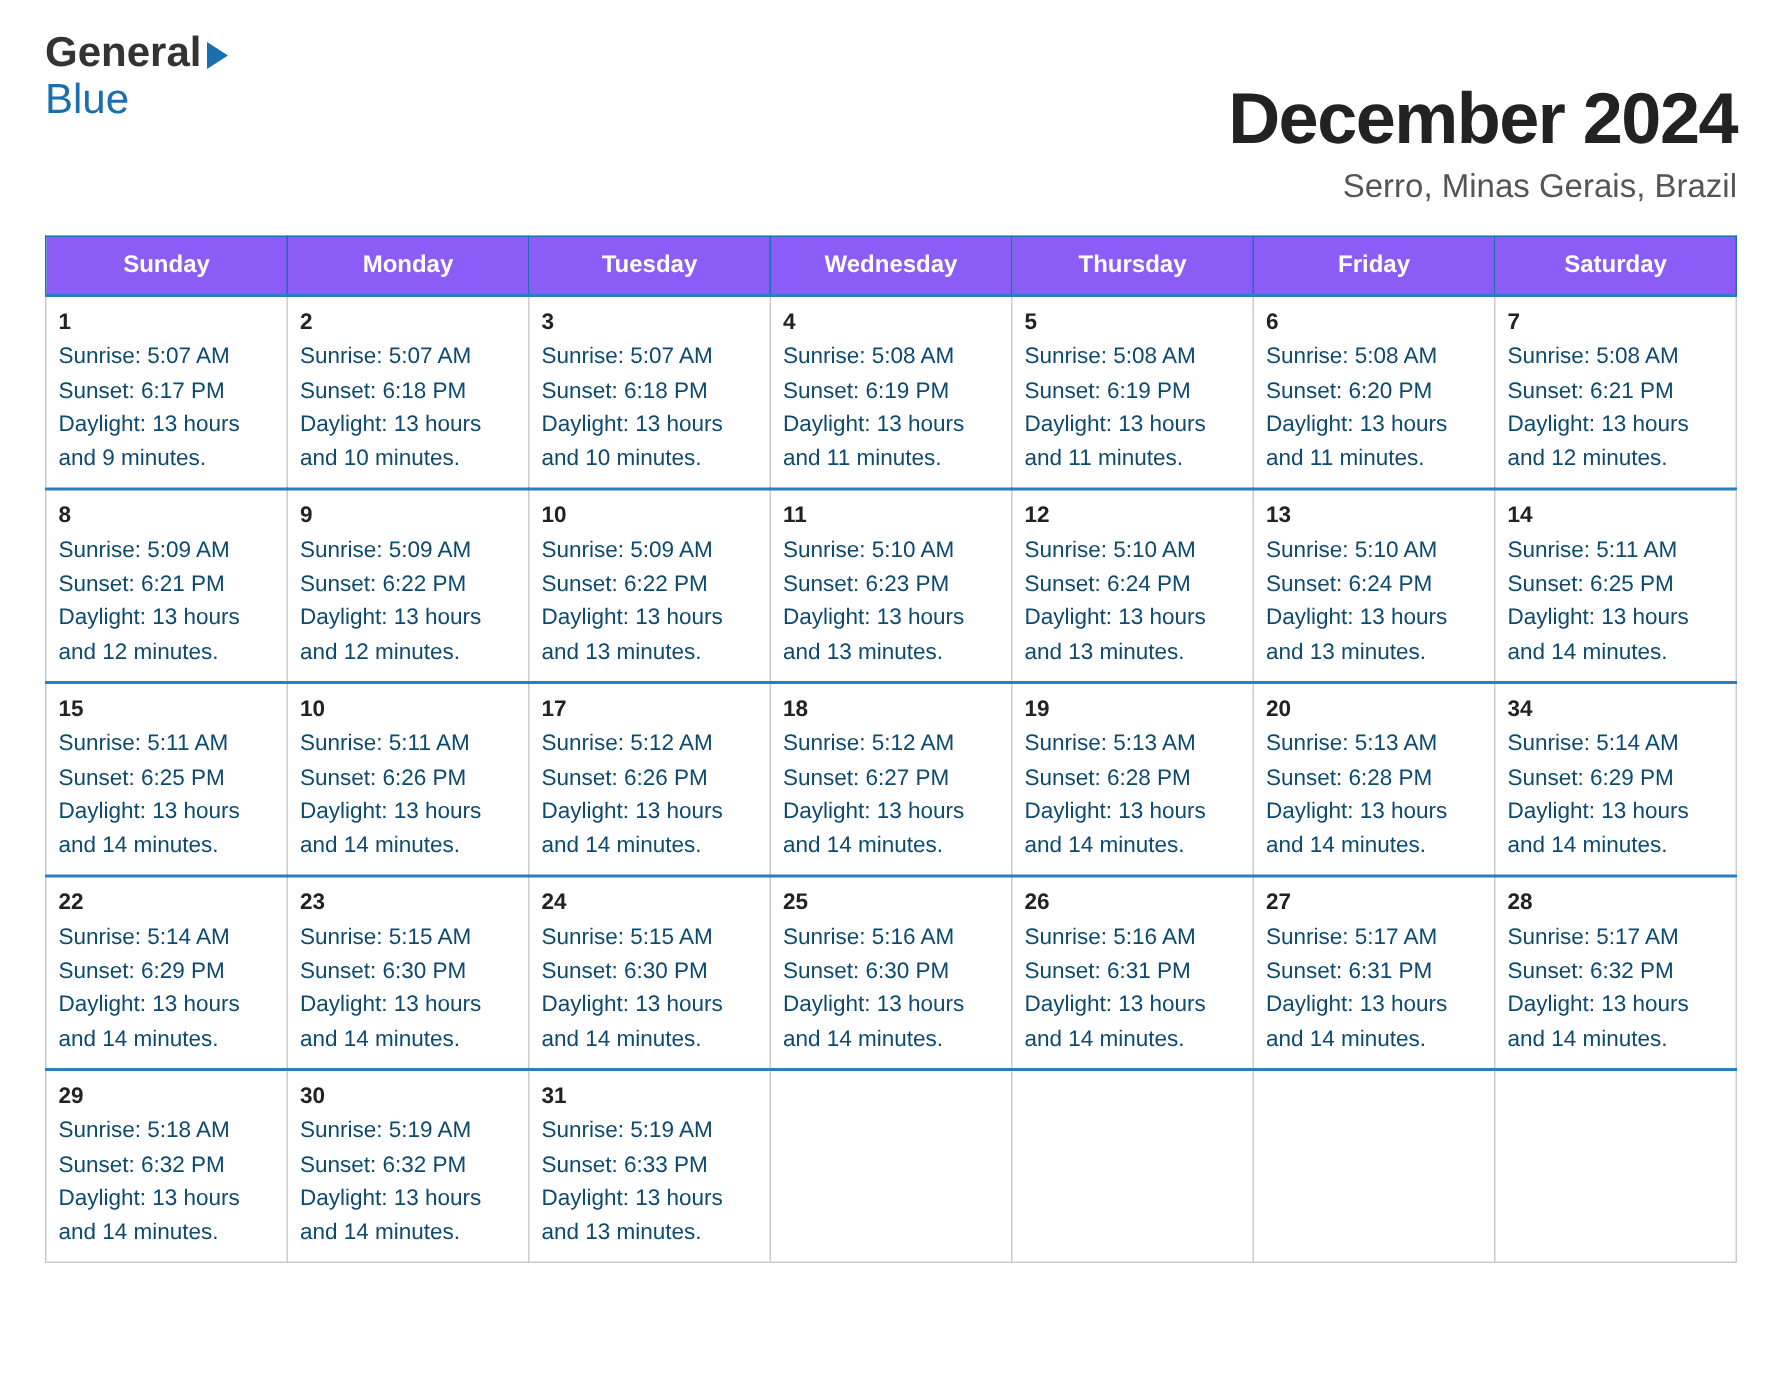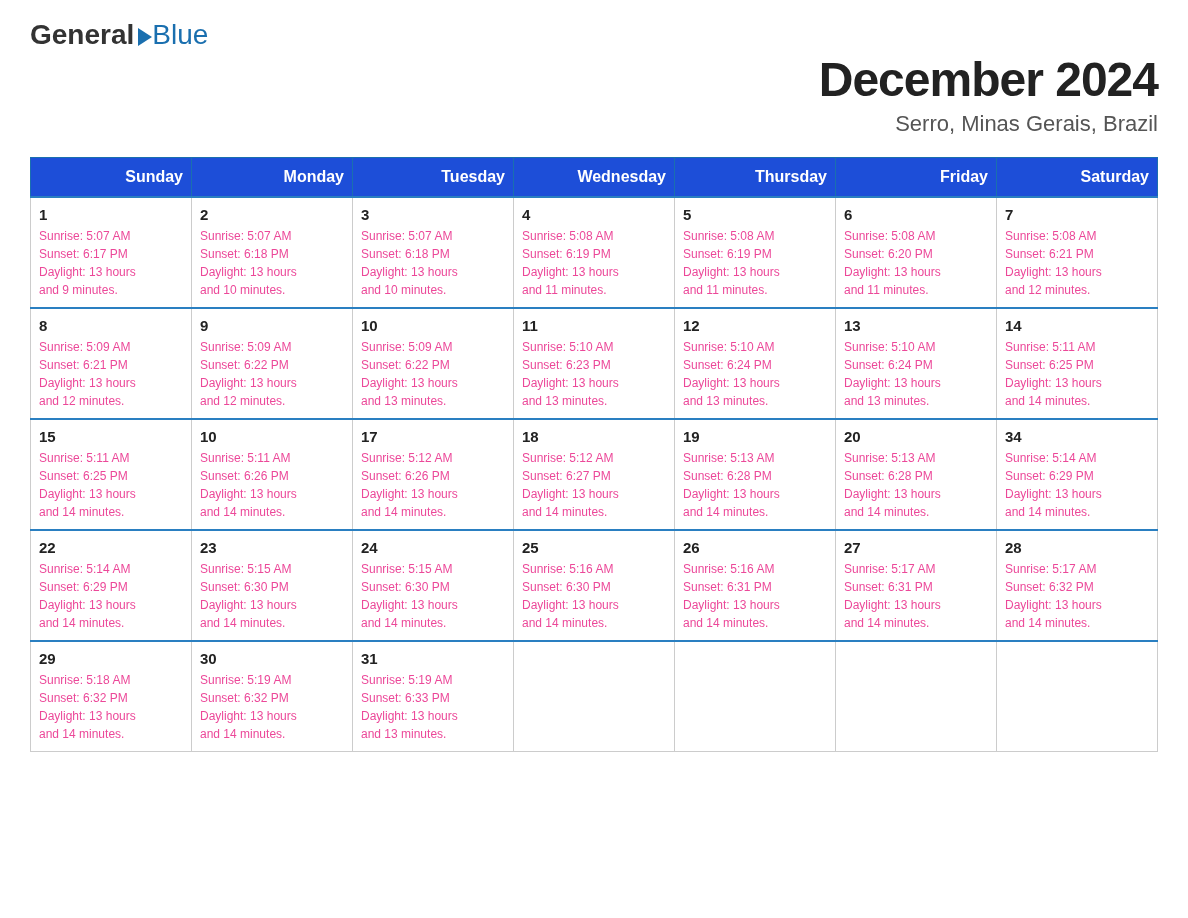--- a/index.html
+++ b/index.html
@@ -36,24 +36,24 @@
       font-weight: normal;
       color: #555;
       margin-top: 4px;
     }
     .calendar {
       width: 100%;
       border-collapse: collapse;
       table-layout: fixed;
     }
     .calendar thead tr th {
-      background-color: #1d4ed8;
+      background-color: #8b5cf6;
       color: #fff;
       padding: 10px 8px;
-      text-align: right;
+      text-align: center;
       font-size: 16px;
       font-weight: bold;
       border: 1px solid #1a6faf;
     }
     .calendar tbody tr td {
       vertical-align: top;
       padding: 8px;
       border: 1px solid #ccc;
       font-size: 12.5px;
       color: #333;
@@ -61,33 +61,33 @@
       height: 110px;
     }
     .calendar tbody tr td .day-num {
       font-size: 15px;
       font-weight: bold;
       color: #222;
       display: block;
       margin-bottom: 4px;
     }
     .calendar tbody tr td .day-info {
-      font-size: 12px;
-      color: #ec4899;
+      font-size: 15px;
+      color: #0c4a6e;
       line-height: 1.5;
     }
     .calendar tbody tr {
       border-top: 2px solid #2a7fc1;
     }
     .empty-cell {
       background: #fff;
     }
     .logo-text-wrapper {
       display: flex;
-      flex-direction: row;
+      flex-direction: column;
       line-height: 1.1;
     }
     .general-text {
       font-size: 28px;
       font-weight: bold;
       color: #333;
       display: flex;
       align-items: center;
     }
     .blue-text {

